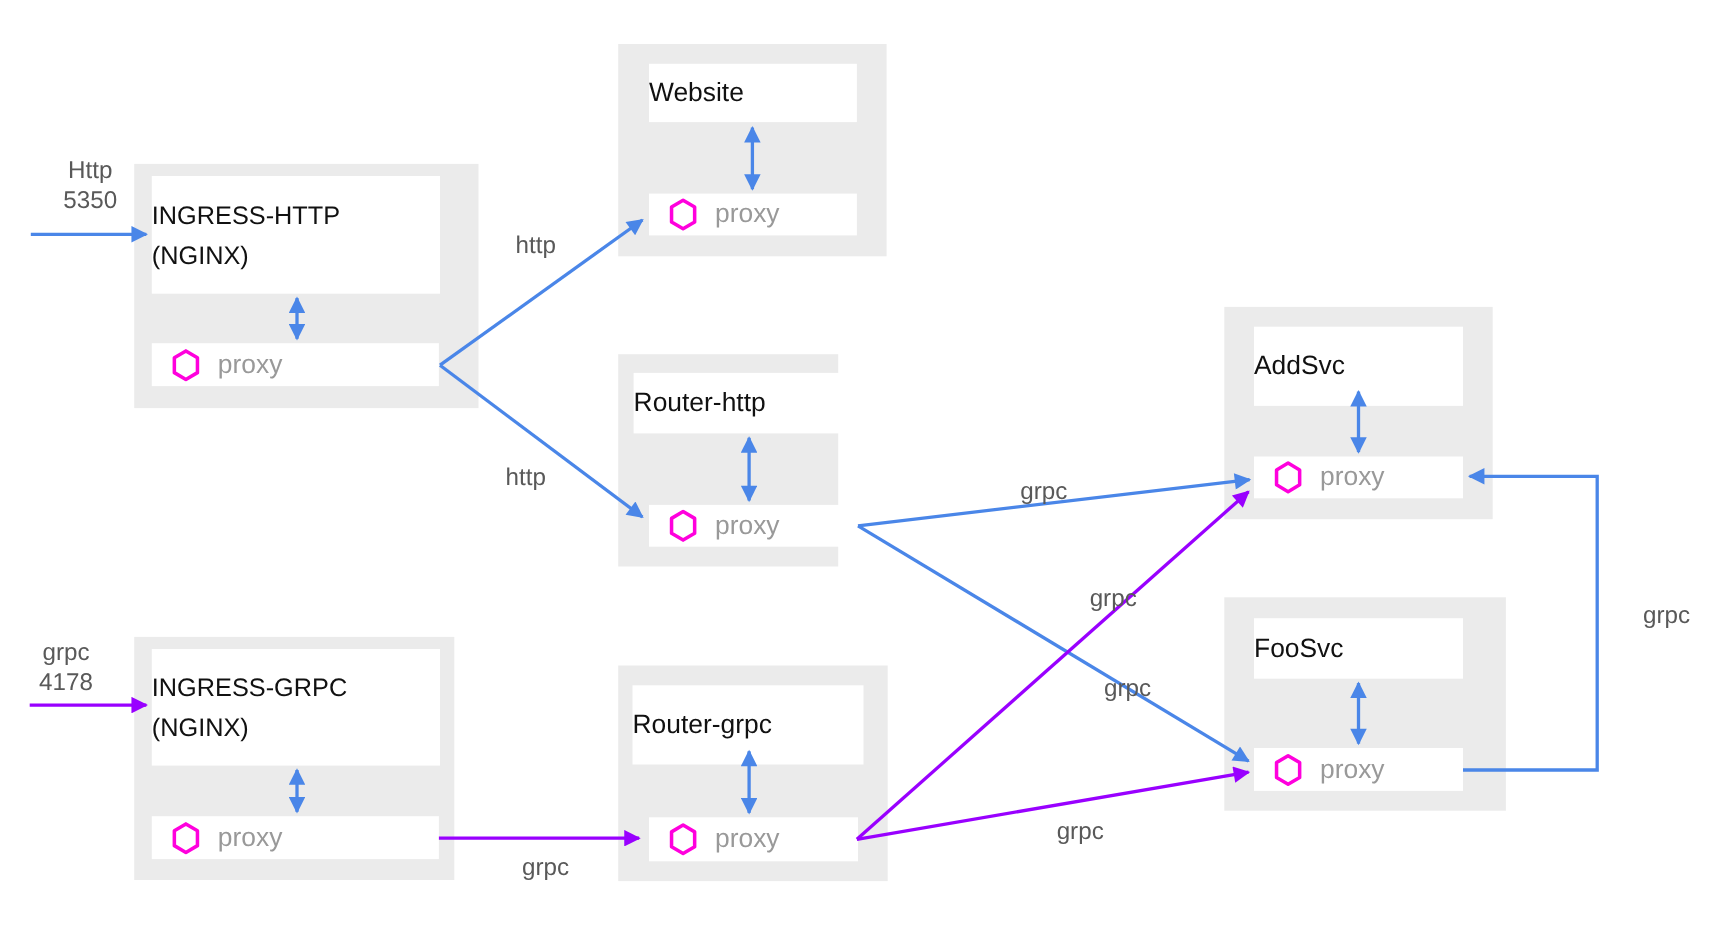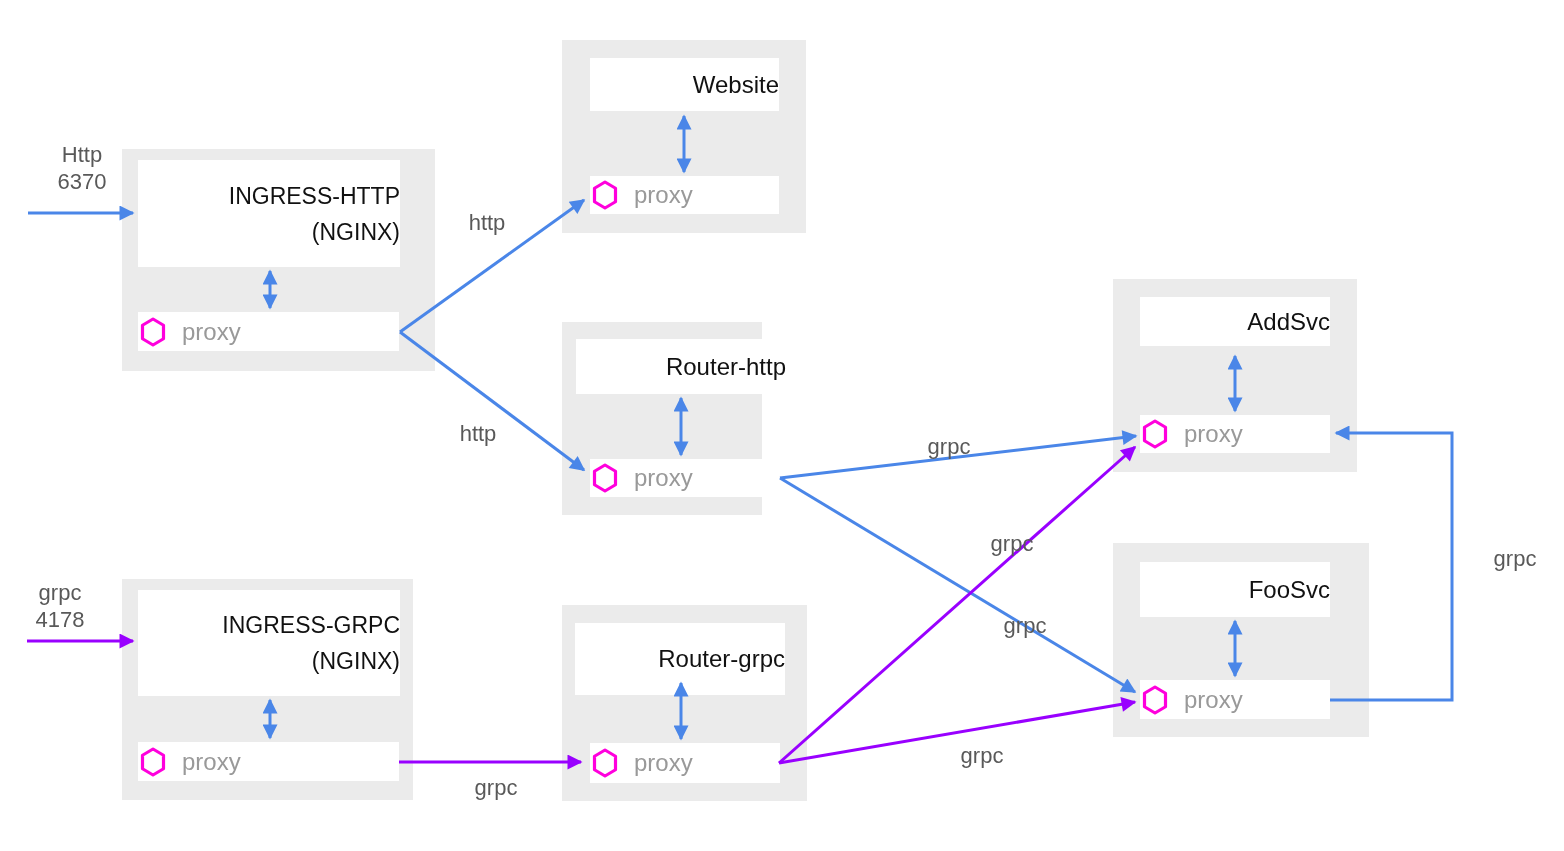--- a/index.html
+++ b/index.html
@@ -1,23 +1,23 @@
 <!DOCTYPE html>
 <html style="--http-edge: #4a86e8; --grpc-edge: #9900ff; --hexagon: #ff00dd; --node-bg: #ebebeb; --box-bg: #ffffff; --title-text: #111111; --proxy-text: #999999; --label-text: #595959;"><head>
 <meta charset="utf-8">
 <style>
   html,body{margin:0;padding:0;background:#fff;}
   .canvas{position:relative;width:1564px;height:851px;background:#fff;overflow:hidden;
           font-family:"Liberation Sans",sans-serif;}
   .node{position:absolute;background:var(--node-bg);}
   .box{position:absolute;background:var(--box-bg);}
-  .title-box{display:flex;flex-direction:column;align-items:flex-end;justify-content:center;
+  .title-box{display:flex;flex-direction:column;align-items:flex-start;justify-content:center;
              font-size:24px;color:var(--title-text);}
   .title-box.two-line{font-size:23px;line-height:36px;}
-  .proxy-box{display:flex;align-items:center;gap:16px;padding-left:2px;box-sizing:border-box;}
+  .proxy-box{display:flex;align-items:center;gap:16px;padding-left:18px;box-sizing:border-box;}
   .proxy-label{font-size:24px;color:var(--proxy-text);}
   .hex{flex:0 0 auto;}
   .hex polygon{fill:none;stroke:var(--hexagon);stroke-width:3.2;stroke-linejoin:round;}
   #edges{position:absolute;left:0;top:0;z-index:5;pointer-events:none;}
   .e-http{stroke:var(--http-edge);stroke-width:3;fill:none;}
   .e-grpc{stroke:var(--grpc-edge);stroke-width:3;fill:none;}
   .mh-http{fill:var(--http-edge);}
   .mh-grpc{fill:var(--grpc-edge);}
   .edge-label{position:absolute;z-index:6;width:56px;text-align:center;
               font-size:22px;color:var(--label-text);}
@@ -120,21 +120,21 @@
     </div>
     <div class="box proxy-box" style="left:28px;top:138px;width:190px;height:40px;">
       <svg class="hex" width="26" height="30" viewBox="0 0 26 30">
           <polygon points="13,2 23.5,8.25 23.5,21.75 13,28 2.5,21.75 2.5,8.25"></polygon>
         </svg>
       <span class="proxy-label">proxy</span>
     </div>
   </div>
 
   <div class="node" style="left:1113px;top:279px;width:244px;height:193px;">
-    <div class="box title-box" style="left:27px;top:18px;width:190px;height:49px;">
+    <div class="box title-box" style="left:27px;top:18px;width:190px;height:72px;">
       <div>AddSvc</div>
     </div>
     <div class="box proxy-box" style="left:27px;top:136px;width:190px;height:38px;">
       <svg class="hex" width="26" height="30" viewBox="0 0 26 30">
           <polygon points="13,2 23.5,8.25 23.5,21.75 13,28 2.5,21.75 2.5,8.25"></polygon>
         </svg>
       <span class="proxy-label">proxy</span>
     </div>
   </div>
 
@@ -145,21 +145,21 @@
     <div class="box proxy-box" style="left:27px;top:137px;width:190px;height:39px;">
       <svg class="hex" width="26" height="30" viewBox="0 0 26 30">
           <polygon points="13,2 23.5,8.25 23.5,21.75 13,28 2.5,21.75 2.5,8.25"></polygon>
         </svg>
       <span class="proxy-label">proxy</span>
     </div>
   </div>
 
   <div class="port-label" style="left:38px;top:141px;">
     <div>Http</div>
-    <div>6370</div>
+    <div>5350</div>
   </div>
   <div class="port-label" style="left:16px;top:579px;">
     <div>grpc</div>
     <div>4178</div>
   </div>
 
   <div class="edge-label" style="left:459px;top:210px;">http</div>
   <div class="edge-label" style="left:450px;top:421px;">http</div>
   <div class="edge-label" style="left:468px;top:775px;">grpc</div>
   <div class="edge-label" style="left:921px;top:434px;">grpc</div>

